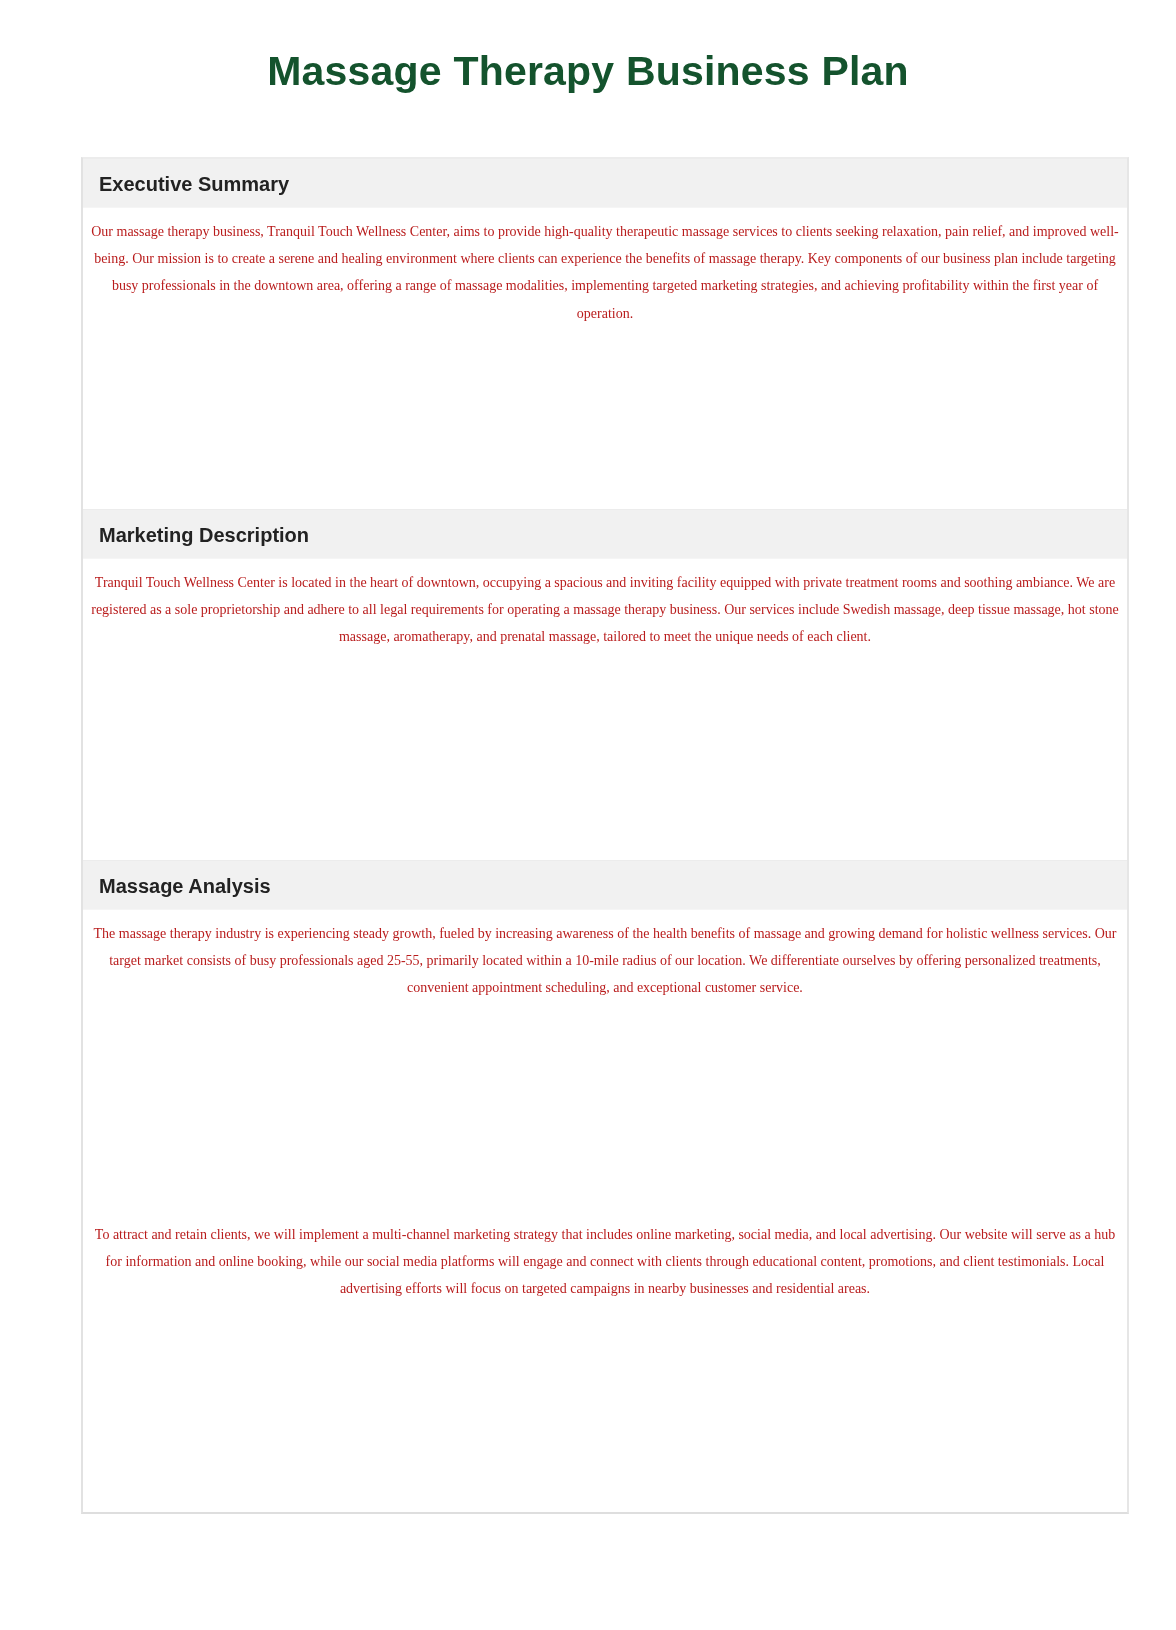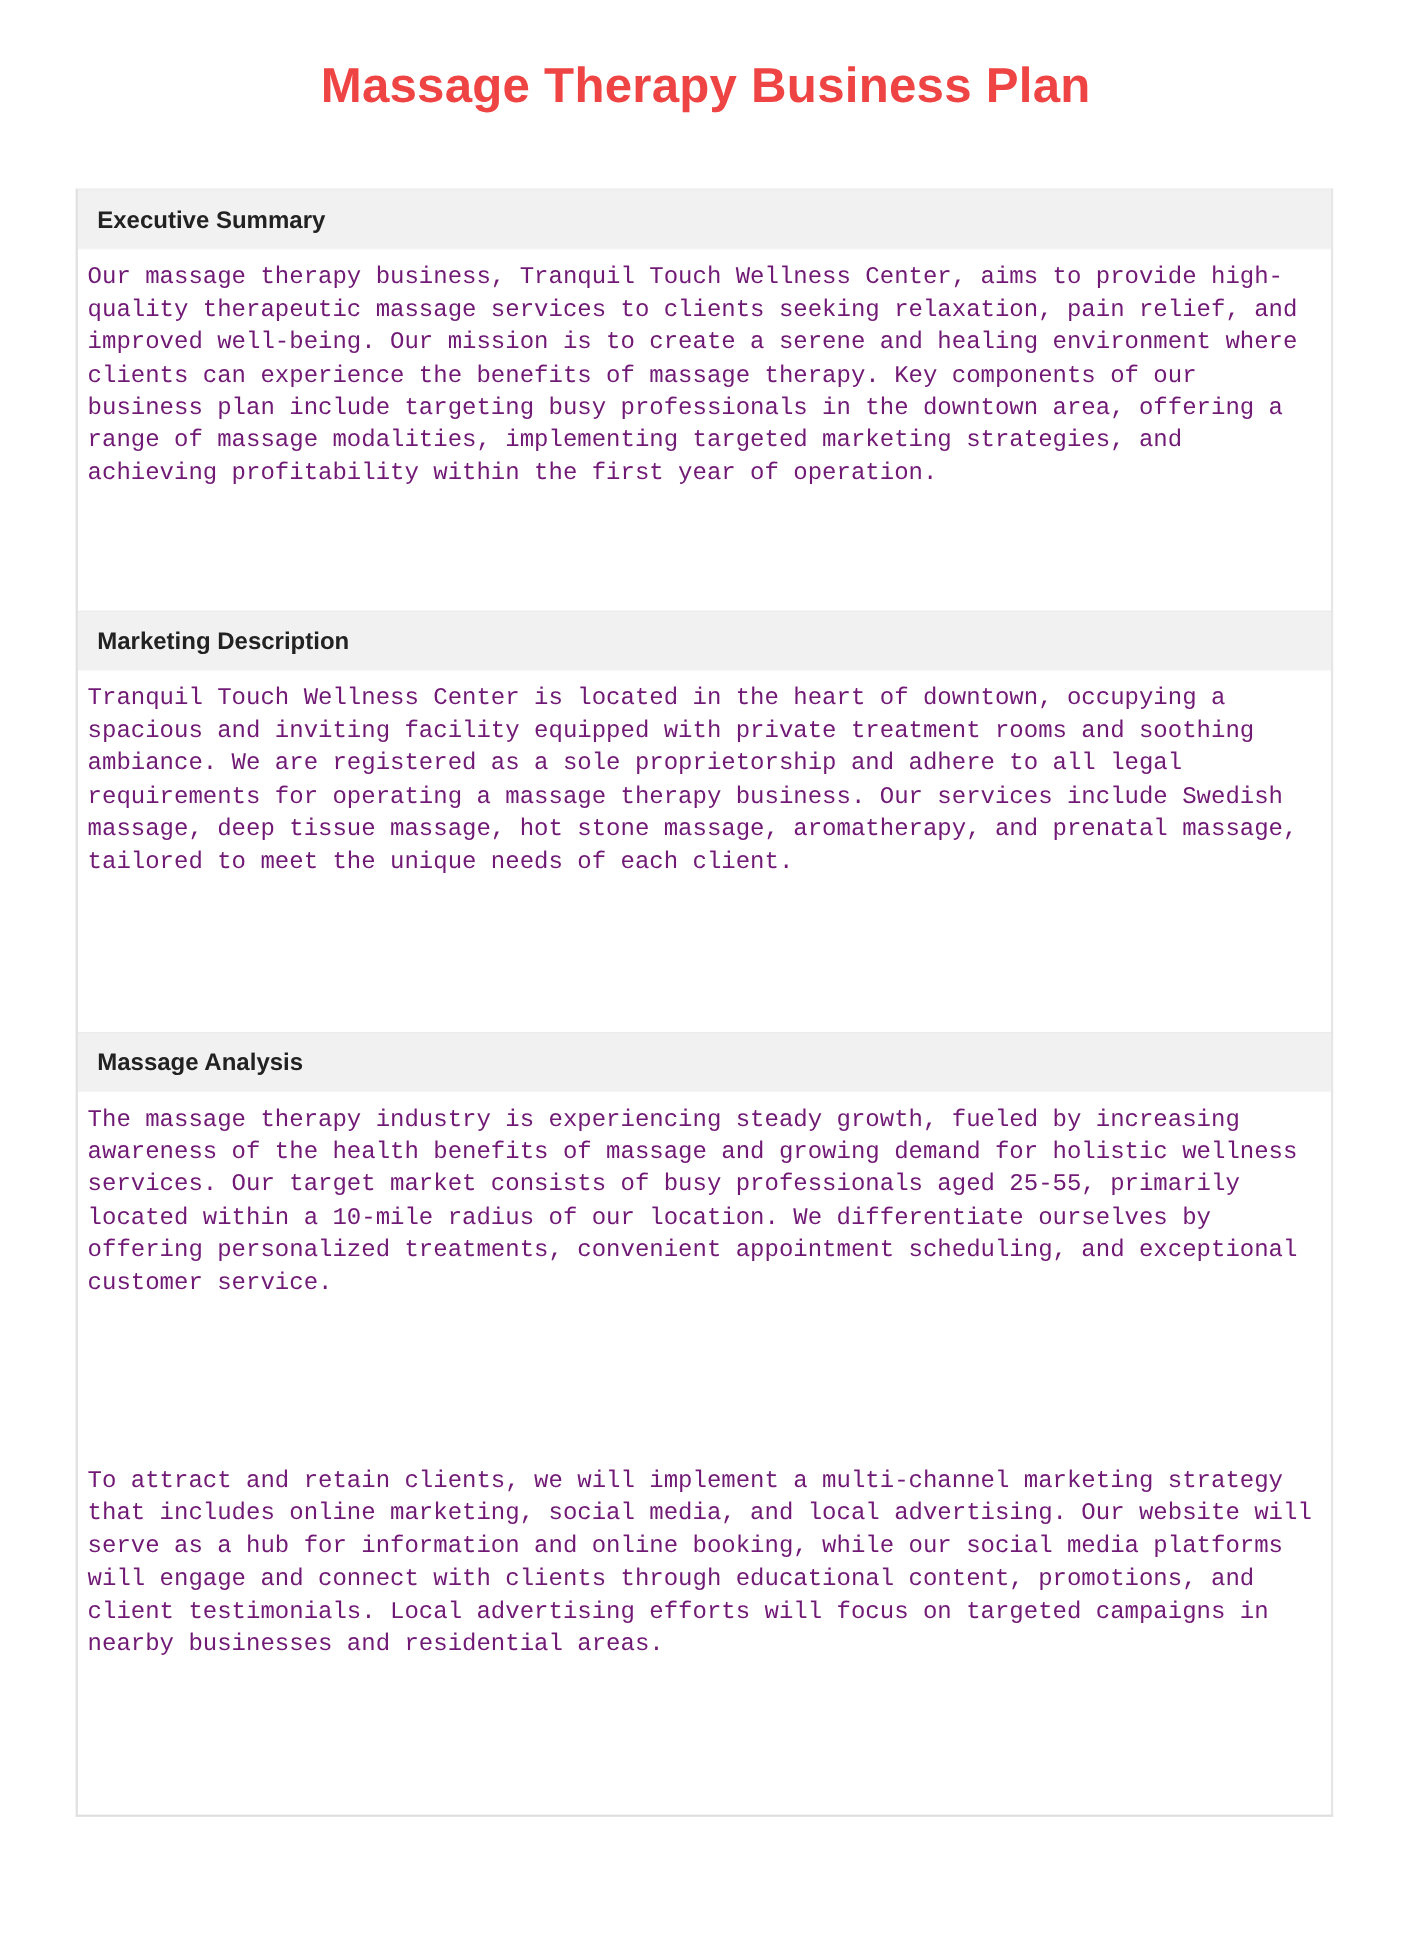--- a/index.html
+++ b/index.html
@@ -17,34 +17,35 @@
     }
     .doc-title {
       position: absolute;
       top: 48px;
       left: 0;
       width: 1176px;
       text-align: center;
       font-family: "Liberation Sans", sans-serif;
       font-weight: bold;
       font-size: 41px;
-      color: #ef4444;
+      color: #14532d;
       letter-spacing: 0.2px;
       margin: 0;
     }
     .plan-table {
       position: absolute;
       top: 157px;
-      left: 63px;
+      left: 81px;
       width: 1048px;
       border-left: 2px solid #e2e2e2;
       border-right: 2px solid #e6e6e6;
       border-bottom: 2px solid #dedede;
       border-top: 1px solid #ececec;
       box-sizing: border-box;
+      text-align: center;
     }
     .section-header {
       height: 50px;
       background: #f1f1f1;
       box-sizing: border-box;
       padding-left: 16px;
       display: flex;
       align-items: center;
       border-top: 1px solid #ececec;
       border-bottom: 1px solid #f5f5f5;
@@ -57,24 +58,24 @@
       padding-top: 2px;
     }
     .section-body {
       height: 301px;
       box-sizing: border-box;
       padding: 10px 8px 0 8px;
       background: #ffffff;
     }
     .section-body p {
       margin: 0;
-      font-family: Liberation Mono, monospace;
-      font-size: 20px;
+      font-family: Liberation Serif, serif;
+      font-size: 14px;
       line-height: 27.2px;
-      color: #701a75;
+      color: #b91c1c;
     }
   </style>
 </head>
 <body>
 
 <h1 class="doc-title">Massage Therapy Business Plan</h1>
 
 <div class="plan-table">
 
   <div class="section">

